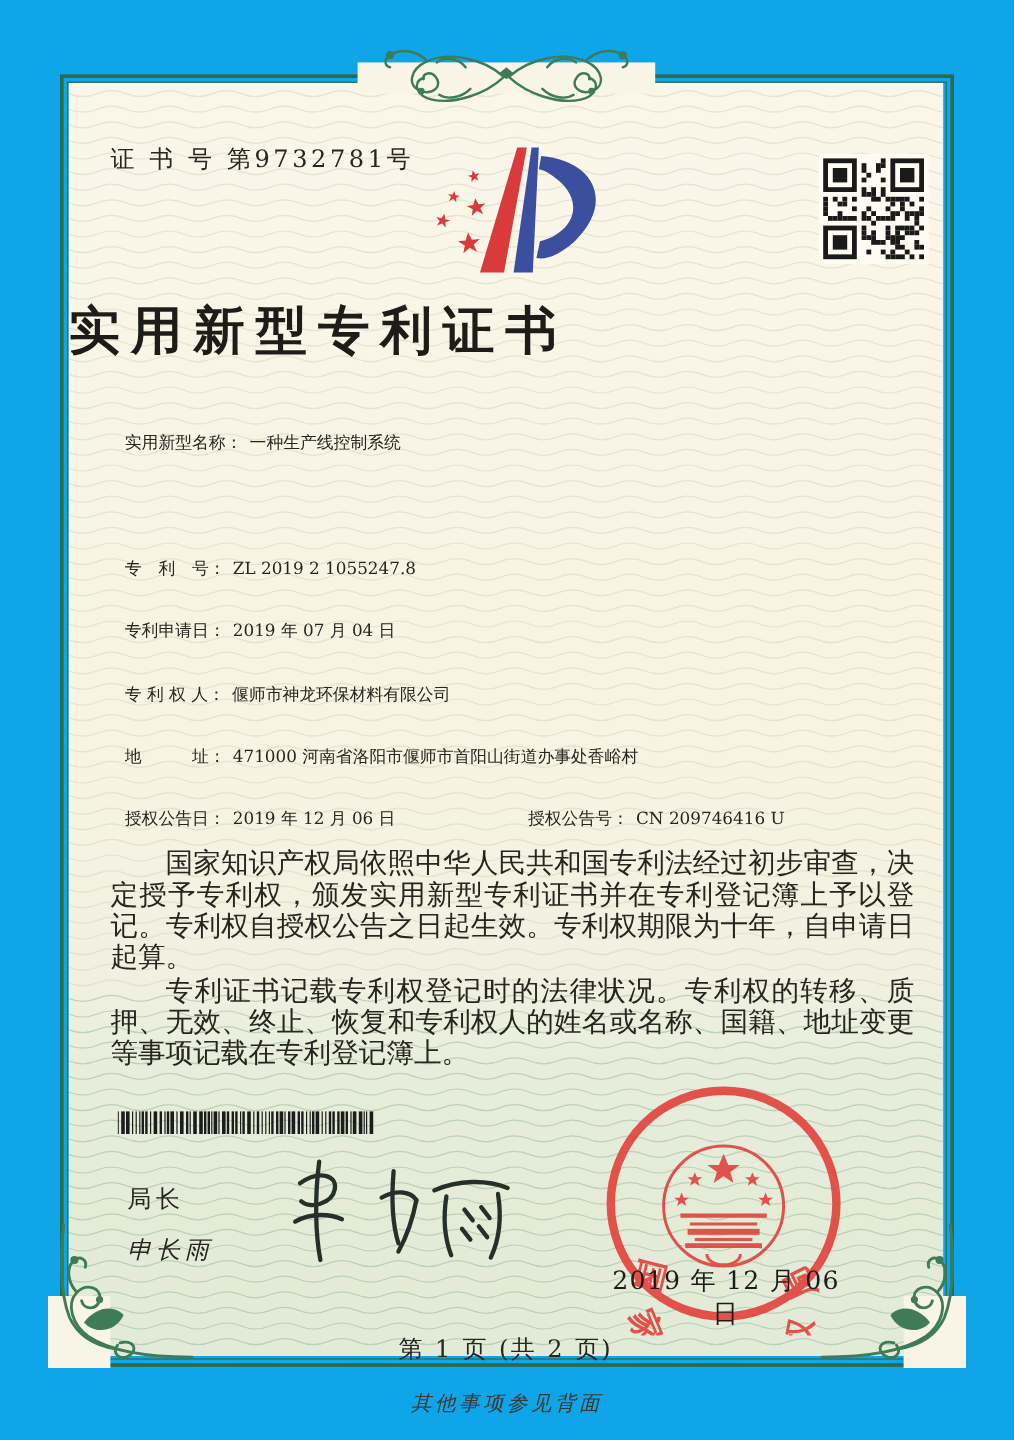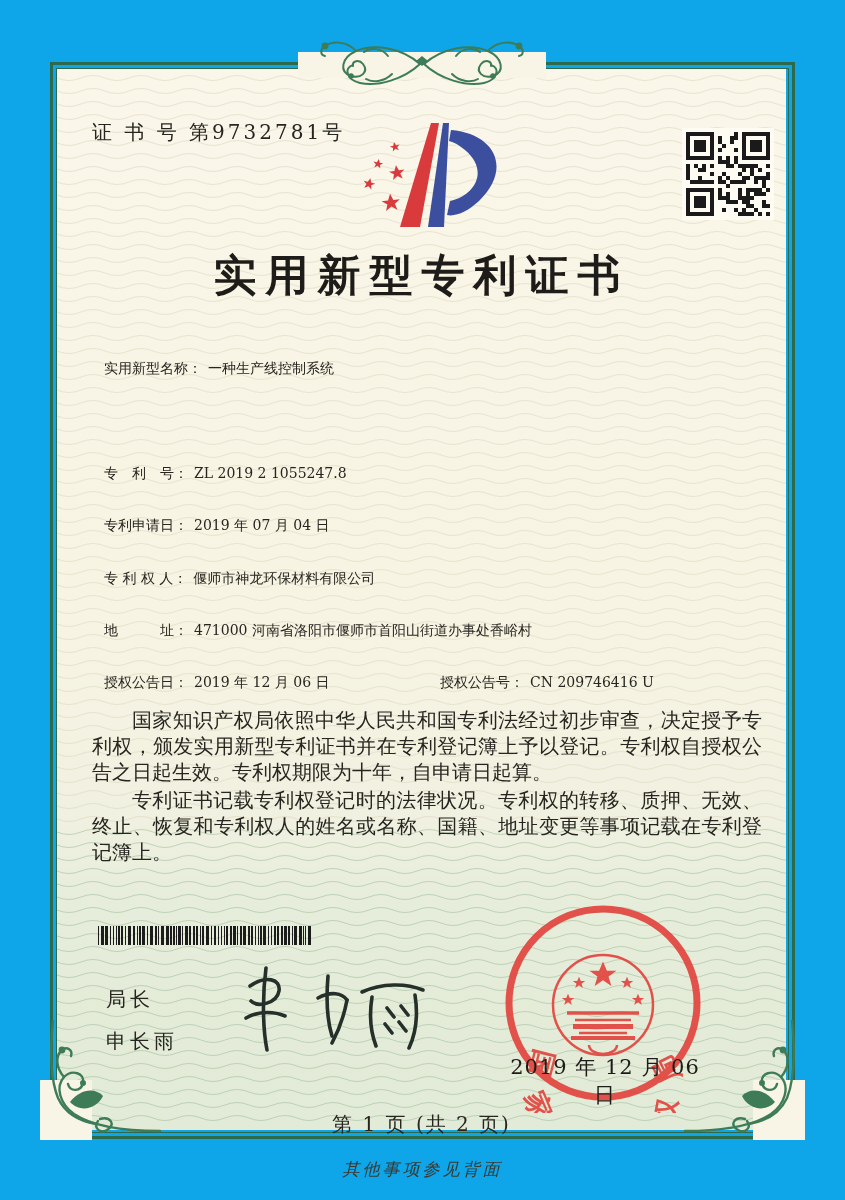--- a/index.html
+++ b/index.html
@@ -7,31 +7,31 @@
         font-family:"DejaVu Serif","Liberation Serif",serif;color:#26251f;overflow:hidden;}
   .interior{position:absolute;left:57px;top:69px;width:729px;height:1061px;
         background:linear-gradient(180deg,#faf6e9 0%,#f8f4e3 52%,#f1f1e1 70%,#e6edda 79%,#e2ebd7 100%);}
   #waves{position:absolute;left:57px;top:69px;width:729px;height:1061px;}
   .frame{position:absolute;left:50px;top:62px;width:739px;height:1071px;
         border:3px solid #2d6a4b;pointer-events:none;}
   .frame-inner{position:absolute;left:3px;top:3px;right:3px;bottom:3px;border:1.5px solid #2d6a4b;}
   .cert-number{position:absolute;left:92px;top:119px;font-size:20px;letter-spacing:3px;}
   .logo{position:absolute;left:356px;top:120px;width:150px;height:114px;}
   .qr{position:absolute;left:682px;top:128px;width:92px;height:92px;}
-  .title{position:absolute;left:57px;top:247px;width:729px;text-align:center;
+  .title{position:absolute;left:57px;top:247px;width:729px;text-align:left;
         font-size:43px;font-weight:bold;letter-spacing:9px;color:#1d1c18;}
   .row{position:absolute;left:104px;width:690px;font-size:14px;white-space:nowrap;}
   .row .val{margin-left:6px;}
   .grant2{position:absolute;left:336px;top:0;}
-  .paras{position:absolute;left:92px;top:707px;width:670px;font-size:20px;line-height:26px;
+  .paras{position:absolute;left:92px;top:707px;width:670px;font-size:23px;line-height:26px;
         text-align:justify;}
   .paras p{margin:0 0 2px 0;text-indent:2em;}
   .barcode{position:absolute;left:98px;top:926px;width:218px;height:19px;}
   .director-title{position:absolute;left:106px;top:986px;font-size:20px;letter-spacing:4px;}
-  .director-name{position:absolute;left:106px;top:1028px;font-size:20px;letter-spacing:4px;}
+  .director-name{position:absolute;left:106px;top:1028px;font-size:20px;letter-spacing:4px;font-style:italic;}
   .signature{position:absolute;left:236px;top:958px;width:200px;height:104px;}
   .seal{position:absolute;left:495px;top:897px;width:216px;height:216px;opacity:0.92;}
   .seal-date{position:absolute;left:505px;top:1053px;width:200px;text-align:center;
         font-size:21px;letter-spacing:1px;z-index:5;color:#1d1c18;}
   .page-footer{position:absolute;left:57px;top:1111px;width:729px;text-align:center;font-size:20px;letter-spacing:2px;}
   .back-note{position:absolute;left:0;top:1158px;width:845px;text-align:center;
         font-size:17px;font-style:italic;letter-spacing:3px;color:#3a382f;}
   .ornament-top{position:absolute;left:292px;top:34px;width:260px;height:58px;}
   .ornament-bl{position:absolute;left:40px;top:1018px;width:122px;height:122px;}
   .ornament-br{position:absolute;left:683px;top:1018px;width:122px;height:122px;transform:scaleX(-1);}

